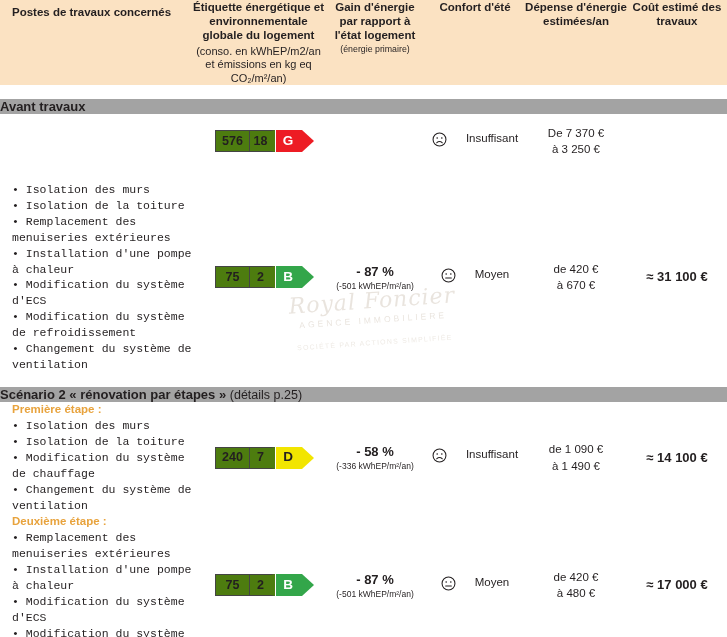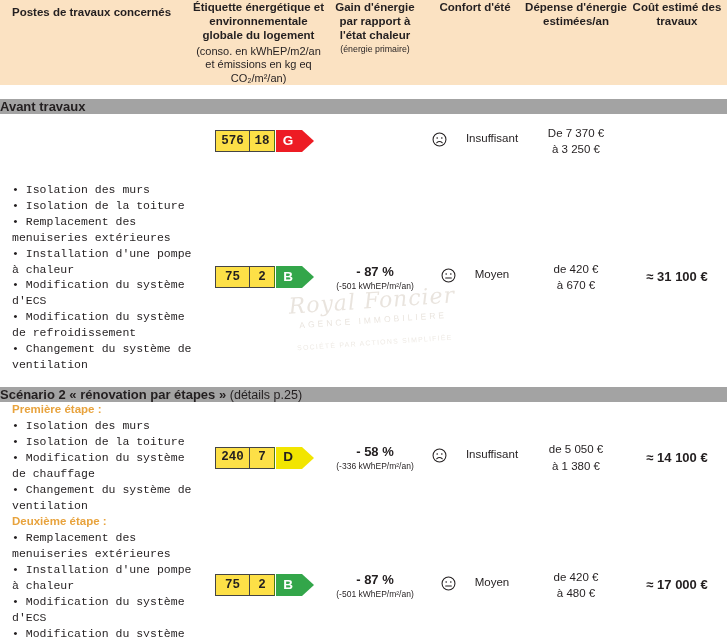--- a/index.html
+++ b/index.html
@@ -104,34 +104,33 @@
   
   .elabel {
     display: inline-flex;
     align-items: stretch;
     height: 22px;
     font-size: 12.5px;
     font-weight: bold;
     position: relative;
   }
   .elabel .box {
-    background: #fde047;
+    background: #4d7c0f;
     border: 1px solid #444;
     border-right: 0;
     padding: 0 1px;
     display: flex;
     align-items: center;
     justify-content: center;
     min-width: 34px;
     font-size: 12.5px;
-    font-family: Liberation Mono, monospace;
   }
   .elabel .box.b2 {
     min-width: 26px;
-    border-right: 1px solid #4d7c0f;
+    border-right: 4px solid #4d7c0f;
   }
   .elabel .grade {
     position: relative;
     display: flex;
     align-items: center;
     justify-content: center;
     color: #ffffff;
     font-size: 13.5px;
     font-weight: bold;
     width: 26px;
@@ -235,21 +234,21 @@
     <tbody>
         <tr>
       <th class="hdr-cell left">
         <span>Postes de travaux concernés</span>
       </th>
       <th class="hdr-cell">
         <span>Étiquette énergétique et environnementale globale du logement</span>
         <span class="hdr-sub">(conso. en kWhEP/m2/an et émissions en kg eq CO₂/m²/an)</span>
       </th>
       <th class="hdr-cell">
-        <span>Gain d'énergie par rapport à l'état chaleur</span>
+        <span>Gain d'énergie par rapport à l'état logement</span>
         <span class="hdr-sub it">(énergie primaire)</span>
       </th>
       <th class="hdr-cell">
         <span>Confort d'été</span>
       </th>
       <th class="hdr-cell">
         <span>Dépense d'énergie estimées/an</span>
       </th>
       <th class="hdr-cell">
         <span>Coût estimé des travaux</span>
@@ -403,22 +402,22 @@
             <circle cx="10" cy="10" r="8.6" fill="none" stroke="#231f20" stroke-width="1.4"></circle>
             <circle cx="6.9" cy="8" r="1.1" fill="#231f20"></circle>
             <circle cx="13.1" cy="8" r="1.1" fill="#231f20"></circle>
             <path d="M6.2 14.4 Q10 11.1 13.8 14.4" fill="none" stroke="#231f20" stroke-width="1.4" stroke-linecap="round"></path>
           </svg>
           <span>Insuffisant</span>
         </span>
       </td>
       <td class="cell center mid">
         <div class="money">
-          <div>de 5 050 €</div>
-          <div>à 1 380 €</div>
+          <div>de 1 090 €</div>
+          <div>à 1 490 €</div>
         </div>
       </td>
       <td class="cell center mid">
         <div class="cost">≈ 14 100 €</div>
       </td>
     </tr>
 
     <tr style="height:120px">
       <td class="cell first">
         <div class="step-title">Deuxième étape :</div>

